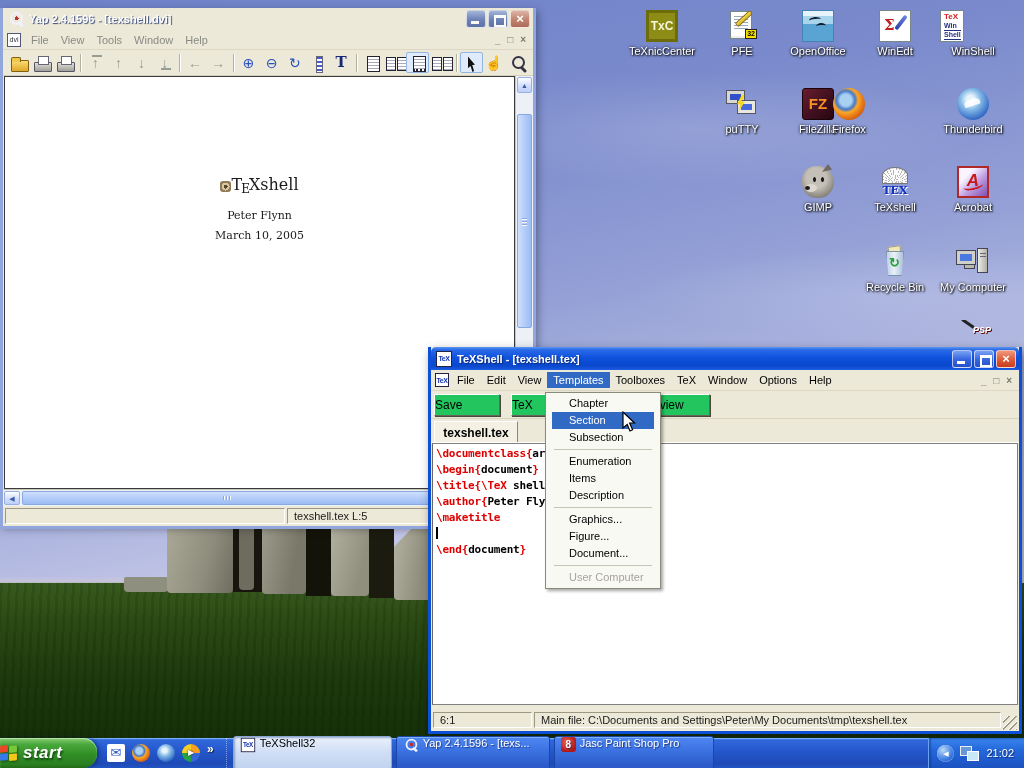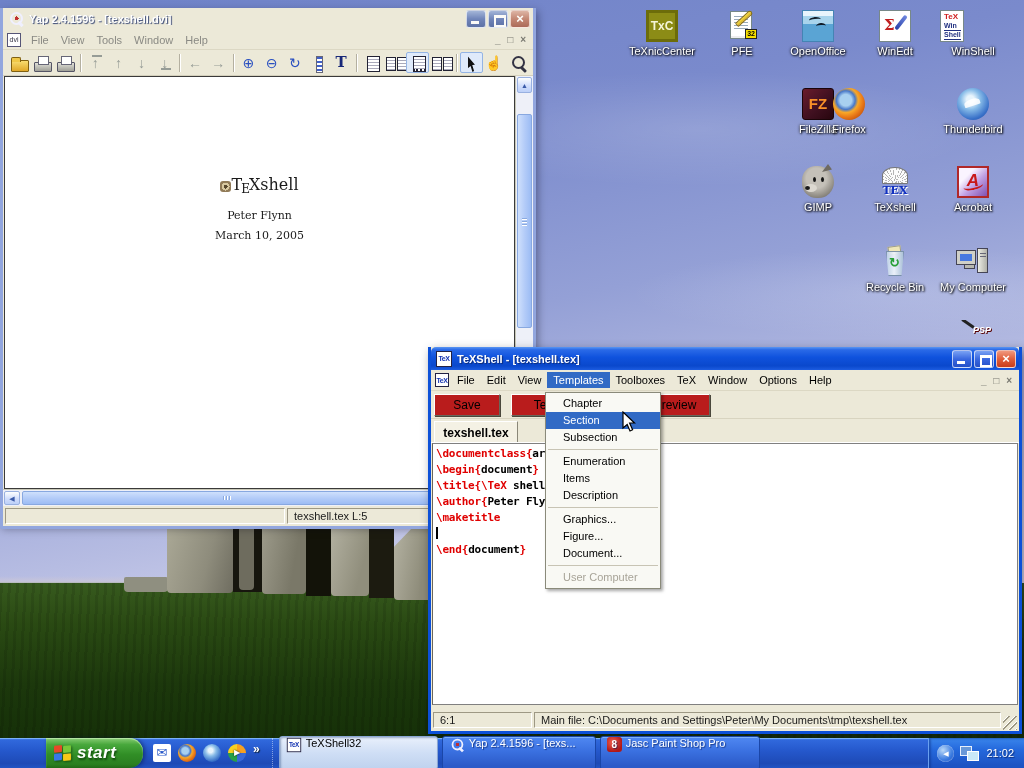--- a/index.html
+++ b/index.html
@@ -204,52 +204,52 @@
   .mb-icon{width:14px;height:14px;position:relative;display:inline-block;margin-right:4px;}
   .mb-icon.dvi{background:#fff;border:1px solid #557;}
   .mb-icon.dvi::before{content:"dvi";position:absolute;inset:0;font-size:7px;color:#334;text-align:center;line-height:12px;}
   
   #texshell{left:428px;top:347px;width:594px;height:384px;z-index:6;background:#ece9d8;
      box-shadow:3px 4px 10px rgba(0,0,20,.45);}
   #texshell .inner{height:100%;display:flex;flex-direction:column;border:3px solid #0c50d8;border-top:none;}
   #texshell .titlebar{height:23px;}
   #texshell .menubar{height:21px;}
   #ts-toolbar{height:28px;position:relative;border-bottom:1px solid #d8d4c0;}
-  .ts-btn{position:absolute;top:3px;height:22px;background:#b91c1c;border:1px solid #888;
+  .ts-btn{position:absolute;top:3px;height:22px;background:#22c55e;border:1px solid #888;
      border-color:#fff #6a675a #6a675a #fff;box-shadow:1px 1px 0 #4a483c;
-     font-size:12px;text-align:center;color:#000;font-family:"Liberation Sans",sans-serif;padding-top:3px;}
+     font-size:12px;color:#000;font-family:"Liberation Sans",sans-serif;padding-top:3px;}
   #ts-tabbar{height:24px;background:#ece9d8;position:relative;border-bottom:1px solid #fff;}
   .ts-tab{position:absolute;left:3px;top:2px;width:84px;height:21px;background:#f4f1e4;
      border:1px solid #8a8778;border-bottom:none;border-top-color:#fff;border-left-color:#fff;
      font-weight:bold;font-size:12px;text-align:center;padding-top:4px;}
   #ts-editor{flex:1;background:#fff;border:1px solid #808080;border-left-color:#6a675a;margin:0 1px;
      font-family:"DejaVu Sans Mono",monospace;font-size:11px;font-weight:bold;letter-spacing:-0.2px;
      padding:2px 0 0 3px;overflow:hidden;position:relative;}
   .ed-line{height:16px;line-height:16px;white-space:pre;}
   .seg-cmd{color:#e00000;} .seg-txt{color:#000;}
   .caret{display:inline-block;width:2px;height:12px;background:#000;vertical-align:-2px;}
   #ts-statusbar{height:22px;}
   .grip{width:14px;height:14px;margin-left:auto;align-self:flex-end;
      background:repeating-linear-gradient(135deg,transparent 0 3px,#fff 3px 4px,#9d9884 4px 5px);}
   
   #dropdown{position:absolute;left:545px;top:392px;width:116px;z-index:8;background:#f9f9f4;
-     border:1px solid #8a8a7a;box-shadow:2px 2px 3px rgba(0,0,0,.35);padding:2px 0;}
+     border:1px solid #8a8a7a;box-shadow:2px 2px 3px rgba(0,0,0,.35);padding:2px 6px;}
   .dd-item{height:17px;line-height:17px;padding-left:17px;color:#000;font-size:11px;white-space:nowrap;}
   .dd-item.selected{background:#316ac5;color:#fff;}
   .dd-item.disabled{color:#a8a498;}
   .menu-sep{height:1px;background:#c8c4b4;margin:3px 2px;}
   #mouse-cursor{position:absolute;left:622px;top:411px;z-index:9;}
   
   #taskbar{position:absolute;left:0;bottom:0;width:1024px;height:30px;z-index:10;
      background:linear-gradient(180deg,#5a94f0 0%,#3068dc 7%,#2558cc 42%,#1e4ab6 85%,#2254c4 100%);
      box-shadow:inset 0 1px 0 #7ab0f8;display:flex;align-items:center;}
   #start-btn{width:97px;height:30px;border-radius:0 14px 14px 0;position:relative;
      background:linear-gradient(180deg,#88cc74 0%,#48a83c 22%,#318e26 55%,#2a7f20 88%,#226a18 100%);
      box-shadow:2px 0 4px rgba(0,20,60,.5), inset 0 1px 1px #b8e8a8;
-     display:flex;align-items:center;padding-left:8px;gap:5px;margin-left:46px;}
+     display:flex;align-items:center;gap:5px;}
   #start-btn .start-label{color:#fff;font-size:17px;font-weight:bold;font-style:italic;
      text-shadow:1px 2px 2px rgba(0,40,0,.7);letter-spacing:0.5px;}
   .flag{width:18px;height:16px;position:relative;transform:skewY(-5deg);filter:drop-shadow(1px 1px 1px rgba(0,40,0,.6));}
   .flag::before{content:"";position:absolute;left:0;top:0;width:8px;height:7px;background:#e84828;border-radius:1px;
      box-shadow:9px 1px 0 #78c838;}
   .flag::after{content:"";position:absolute;left:0;top:8px;width:8px;height:7px;background:#3878e8;border-radius:1px;
      box-shadow:9px 1px 0 #f8c818;}
   #quick-launch{display:flex;align-items:center;gap:7px;padding:0 8px 0 10px;height:100%;
      border-right:1px dotted rgba(255,255,255,.45);margin-right:6px;}
   .qli{width:18px;height:18px;position:relative;display:inline-block;border-radius:50%;}
@@ -316,20 +316,24 @@
           <span class="g2" data-interactable="false"></span>
         </span><span class="dicon-label" data-interactable="false">OpenOffice</span></div>
       <div class="dicon-wrap" data-interactable="true" style="left: 858px; top: 10px;"><span class="dicon di-winedt" data-interactable="false">
           <span class="g1" data-interactable="false"></span>
           <span class="g2" data-interactable="false"></span>
         </span><span class="dicon-label" data-interactable="false">WinEdt</span></div>
       <div class="dicon-wrap" data-interactable="true" style="left: 936px; top: 10px;"><span class="dicon di-winshell" data-interactable="false">
           <span class="g1" data-interactable="false"></span>
           <span class="g2" data-interactable="false"></span>
         </span><span class="dicon-label" data-interactable="false">WinShell</span></div>
+      <div class="dicon-wrap" data-interactable="true" style="left: 705px; top: 88px;"><span class="dicon di-putty" data-interactable="false">
+          <span class="g1" data-interactable="false"></span>
+          <span class="g2" data-interactable="false"></span>
+        </span><span class="dicon-label" data-interactable="false">puTTY</span></div>
       <div class="dicon-wrap" data-interactable="true" style="left: 781px; top: 88px;"><span class="dicon di-filezilla" data-interactable="false">
           <span class="g1" data-interactable="false"></span>
           <span class="g2" data-interactable="false"></span>
         </span><span class="dicon-label" data-interactable="false">FileZilla</span></div>
       <div class="dicon-wrap" data-interactable="true" style="left: 812px; top: 88px;"><span class="dicon di-firefox" data-interactable="false">
           <span class="g1" data-interactable="false"></span>
           <span class="g2" data-interactable="false"></span>
         </span><span class="dicon-label" data-interactable="false">Firefox</span></div>
       <div class="dicon-wrap" data-interactable="true" style="left: 781px; top: 166px;"><span class="dicon di-gimp" data-interactable="false">
           <span class="g1" data-interactable="false"></span>

